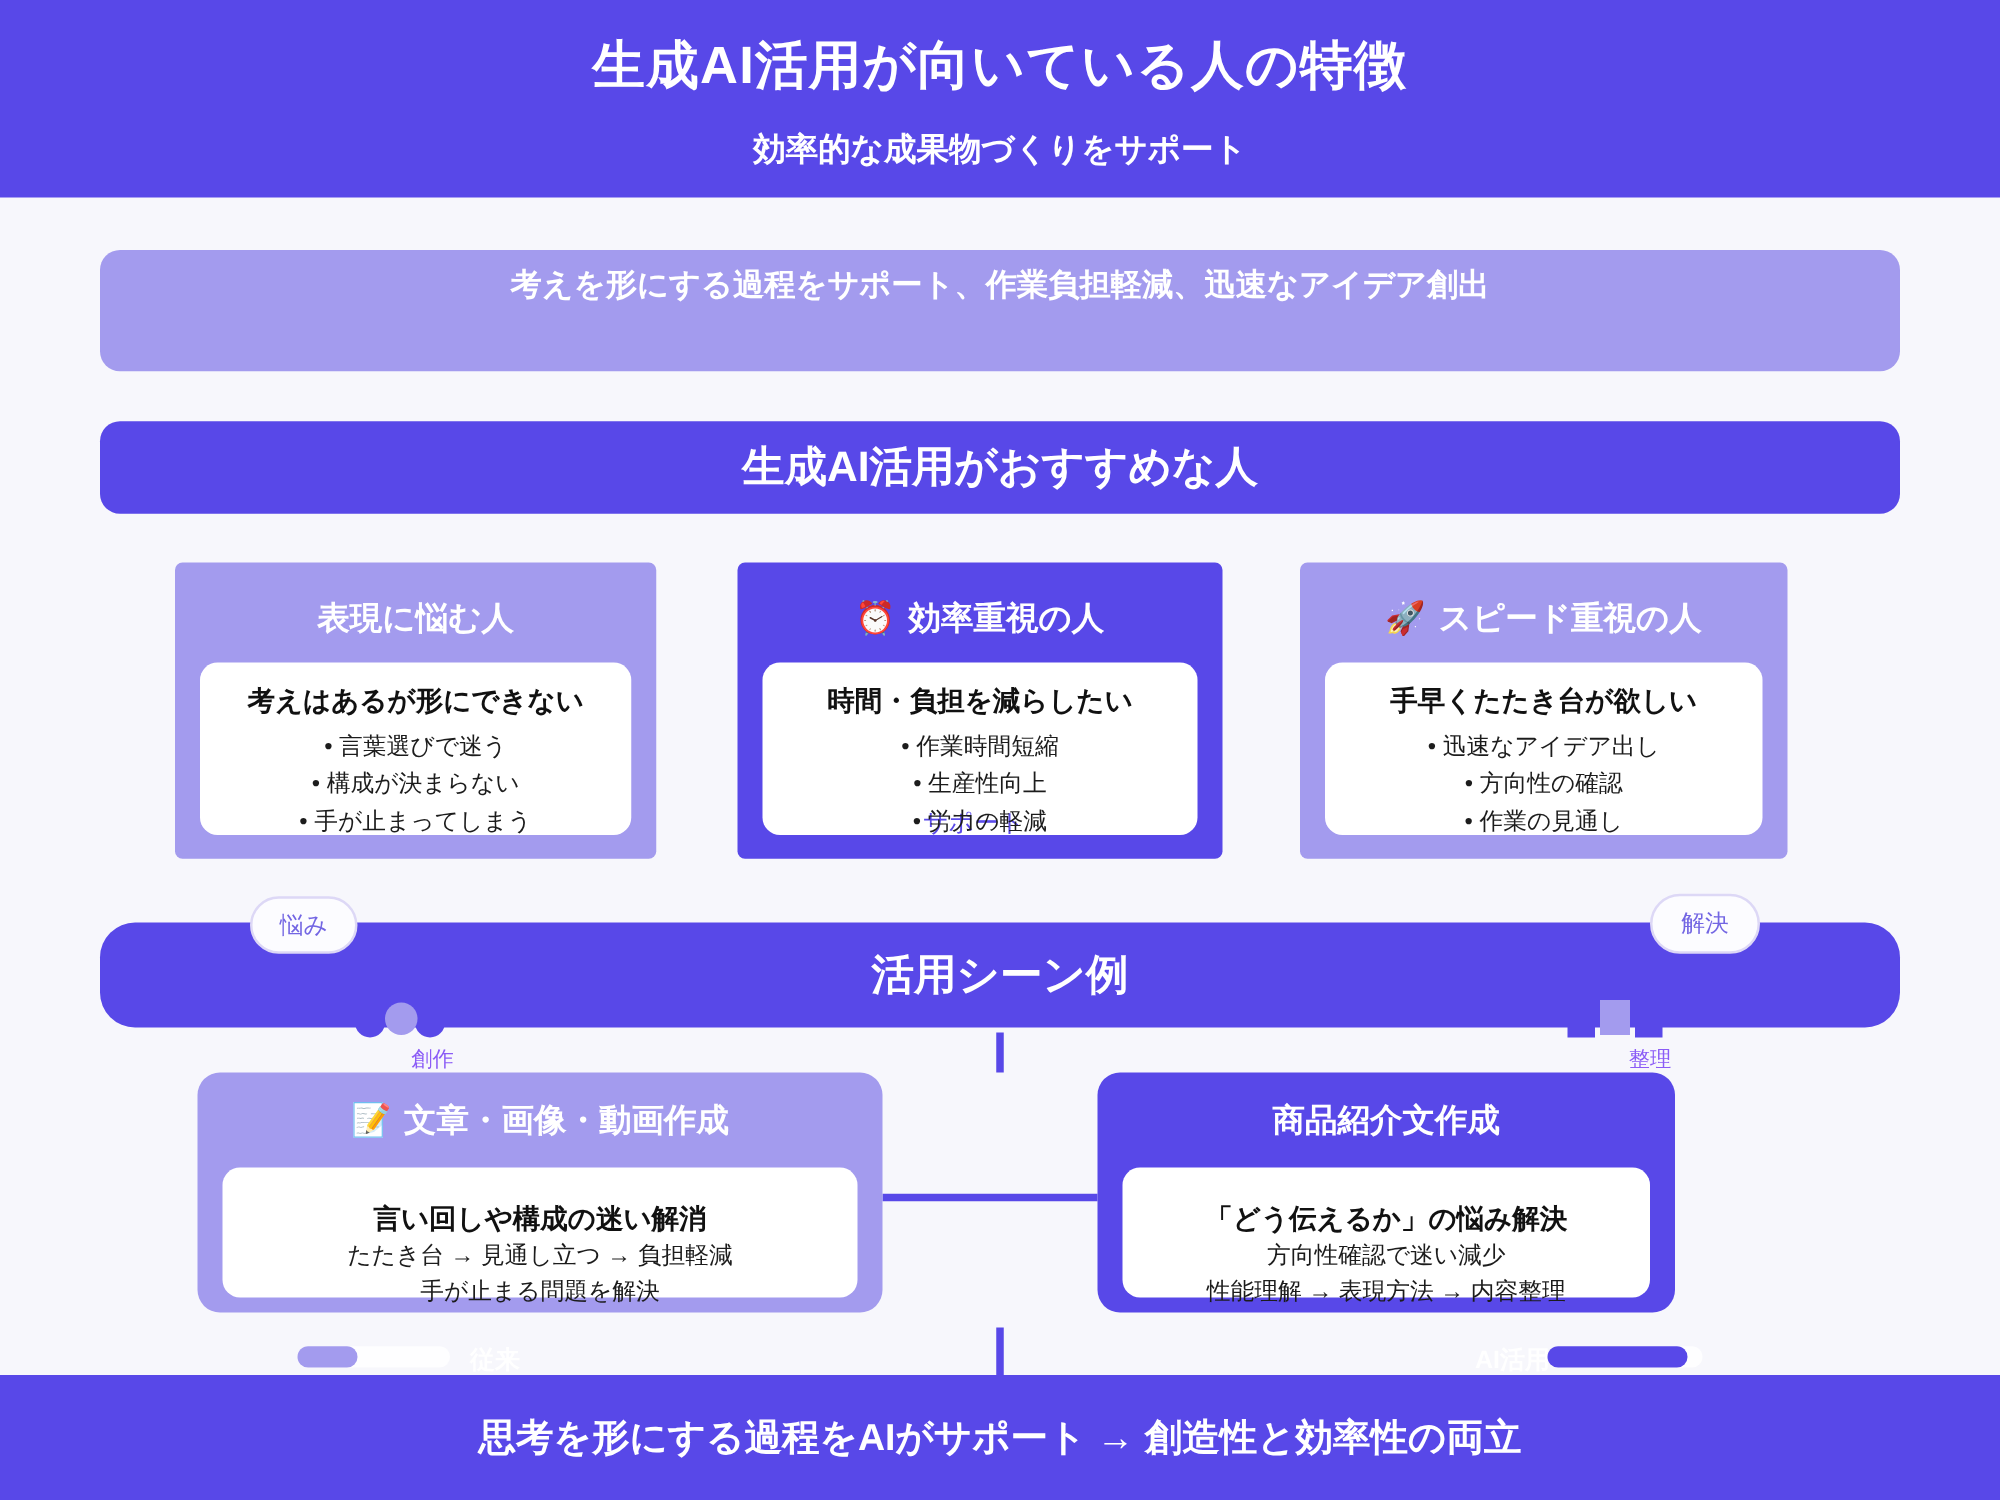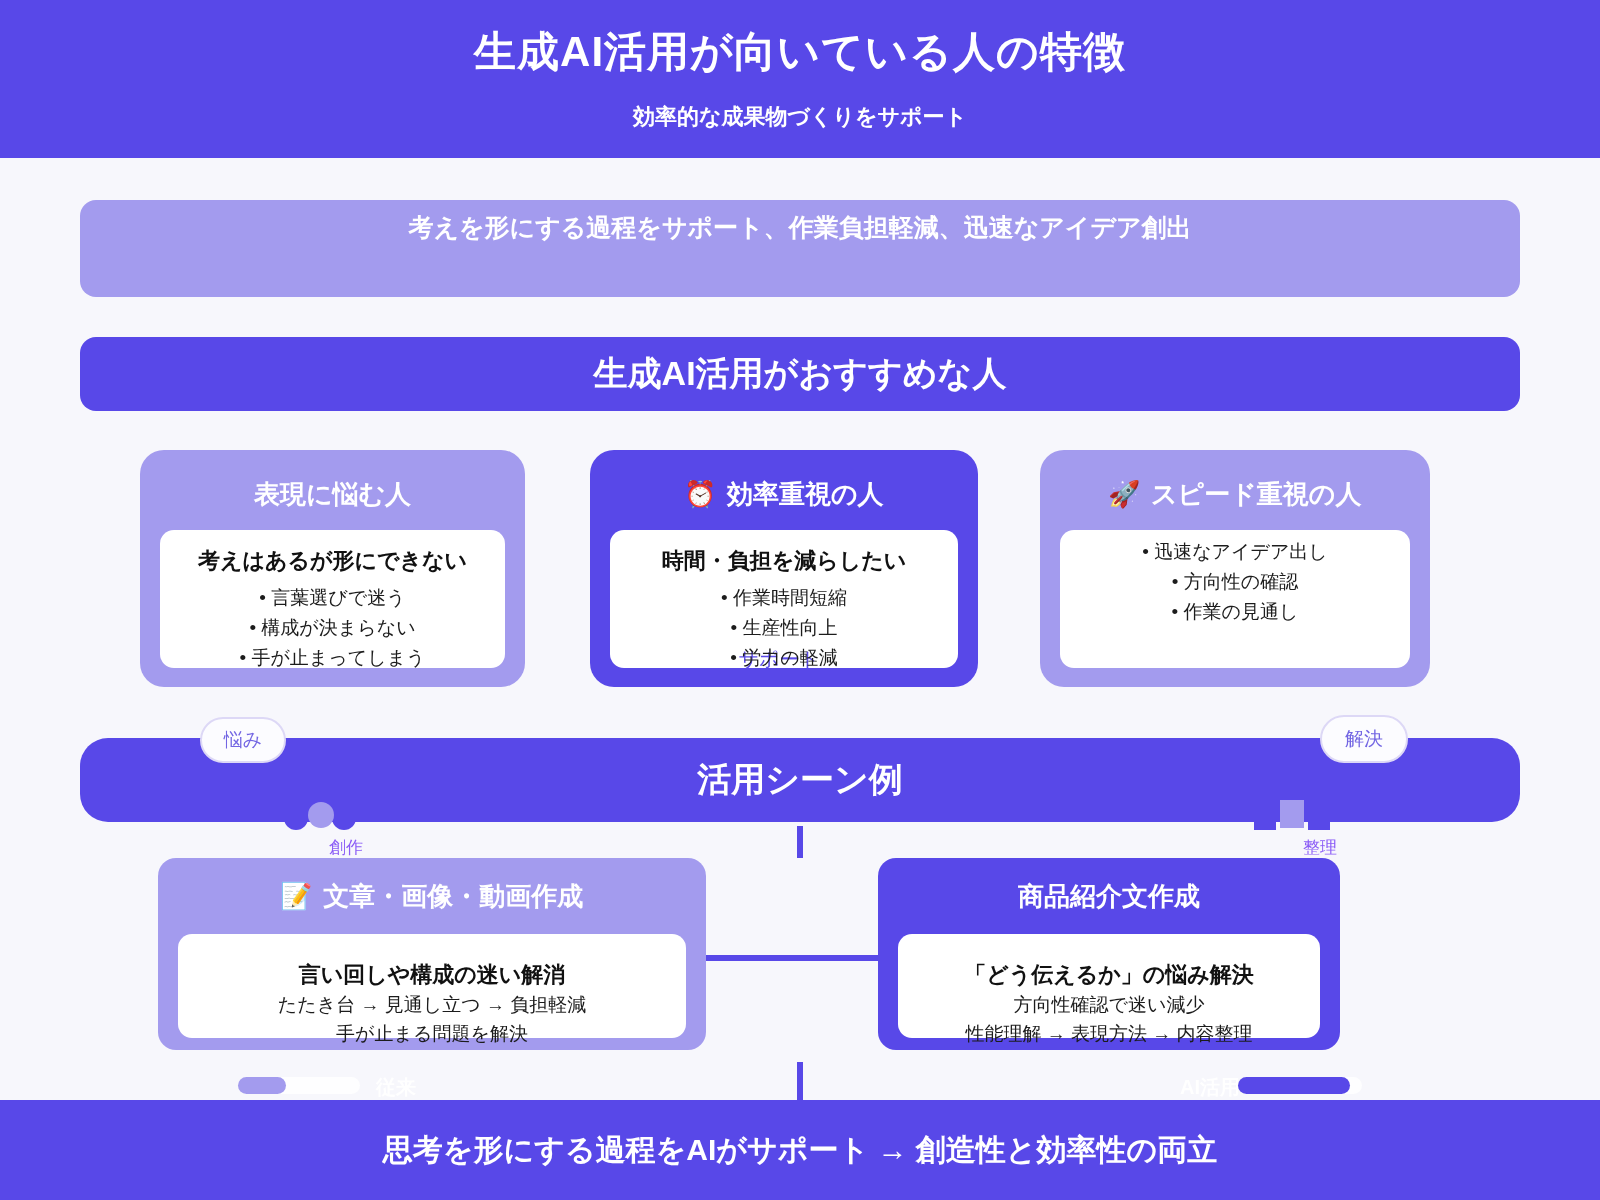--- a/index.html
+++ b/index.html
@@ -3,35 +3,35 @@
 <meta charset="utf-8">
 <style>
   html,body {margin:0;padding:0;background:#F7F7FC;}
   .page {position:relative;width:1600px;height:1200px;background:#F7F7FC;overflow:hidden;
          font-family:"Liberation Sans","DejaVu Sans",sans-serif;}
 
   
   .header {position:absolute;left:0;top:0;width:1600px;height:158px;background:#5848E8;
            color:#fff;text-align:center;}
   .header .title {margin:0;padding-top:24px;font-size:42px;font-weight:bold;letter-spacing:1px;}
-  .header .subtitle {margin:0;padding-top:22px;font-size:22px;font-weight:bold;}
+  .header .subtitle {margin:0;padding-top:22px;font-size:26px;font-weight:bold;}
 
   
   .strengths {position:absolute;left:80px;top:200px;width:1440px;height:97px;background:#A39BEE;
               border-radius:16px;color:#fff;text-align:center;}
   .strengths .s-title {padding-top:15px;font-size:27px;font-weight:bold;}
   .strengths .s-desc {padding-top:11px;font-size:25px;font-weight:bold;}
 
   
   .recommend {position:absolute;left:80px;top:337px;width:1440px;height:74px;background:#5848E8;
               border-radius:16px;color:#fff;display:flex;align-items:center;justify-content:center;
               font-size:34px;font-weight:bold;}
 
   
-  .pcard {position:absolute;top:450px;height:237px;border-radius:24px;}
+  .pcard {position:absolute;top:450px;height:237px;border-radius:6px;}
   .pcard.light {background:#A39BEE;}
   .pcard.dark {background:#5848E8;}
   #pcard1 {left:140px;width:385px;}
   #pcard2 {left:590px;width:388px;}
   #pcard3 {left:1040px;width:390px;}
   .pcard .ptitle {text-align:center;margin-top:27px;font-size:26px;font-weight:bold;color:#fff;}
   .pcard .inner {position:absolute;left:20px;right:20px;top:80px;height:138px;background:#fff;
                  border-radius:14px;text-align:center;}
   .inner .iheading {margin-top:16px;font-size:22px;font-weight:bold;color:#111;}
   .inner ul {list-style:none;margin:7px 0 0;padding:0;}
@@ -143,20 +143,21 @@
         <li><span class="ghost">サポート</span><span class="main">労力の軽減</span></li>
       </ul>
     </div>
   </section>
 
   <section class="pcard light" id="pcard3">
     <div class="ptitle">
       <span class="icon">🚀</span><span>スピード重視の人</span>
     </div>
     <div class="inner">
+      <div class="iheading">手早くたたき台が欲しい</div>
       <ul>
         <li><span class="main">迅速なアイデア出し</span></li>
         <li><span class="main">方向性の確認</span></li>
         <li><span class="main">作業の見通し</span></li>
       </ul>
     </div>
   </section>
 
   <div class="pill" id="pill-left">
     <span>悩み</span>

